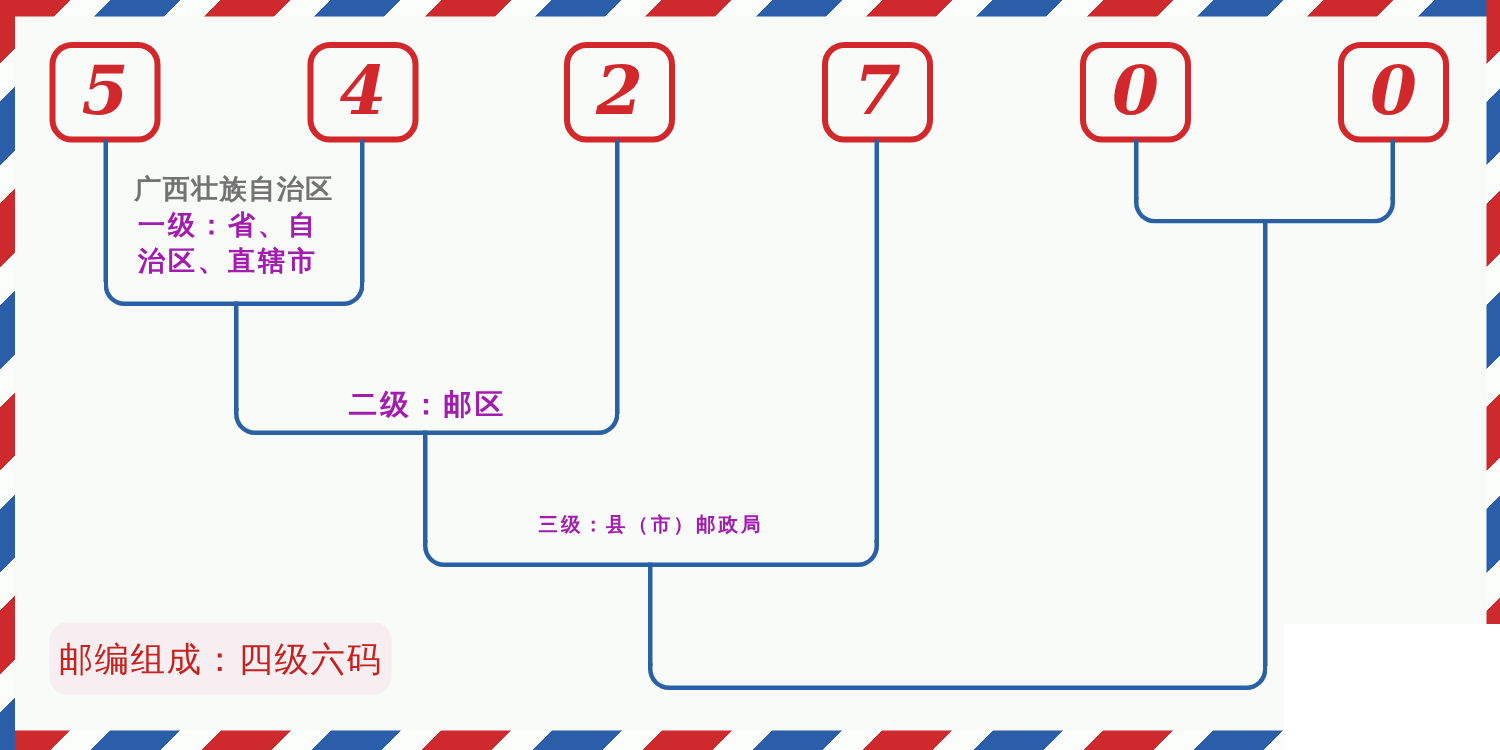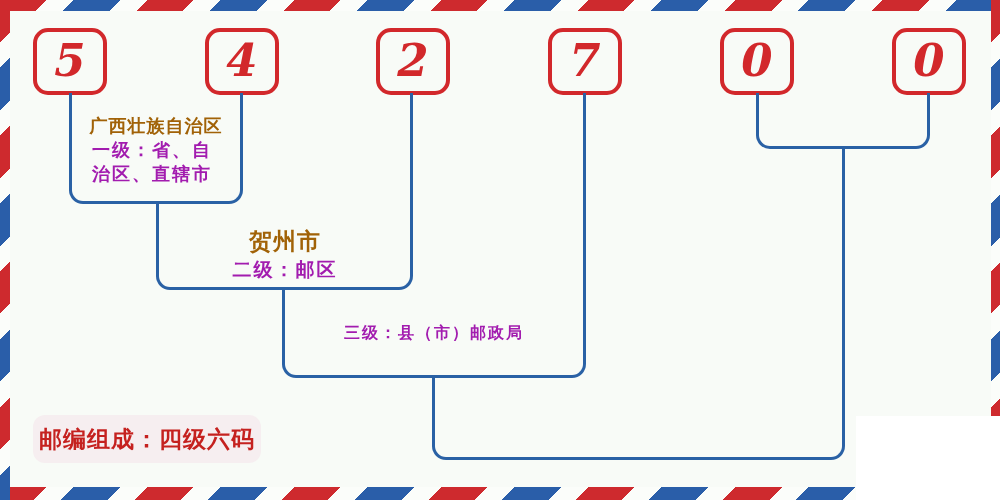--- a/index.html
+++ b/index.html
@@ -38,35 +38,35 @@
   }
   
   .vline{position:absolute;width:3px;background:#2a61a5;z-index:3;}
   .bracket{
     position:absolute;height:18px;box-sizing:border-box;z-index:3;
     border-left:3px solid #2a61a5;border-right:3px solid #2a61a5;
     border-bottom:3px solid #2a61a5;border-radius:0 0 14px 14px;
   }
   
   .lvl-name{
-    position:absolute;z-index:4;color:#a16207;font-weight:bold;
+    position:absolute;z-index:4;color:#737373;font-weight:bold;
     text-align:center;letter-spacing:1px;
   }
   .lvl-desc{
     position:absolute;z-index:4;color:#a21caf;font-weight:bold;
     text-align:center;letter-spacing:2px;
   }
   
   .badge{
     position:absolute;left:33px;top:415px;width:228px;height:48px;z-index:4;
     background:#f6eef0;border-radius:12px;
     display:flex;align-items:center;justify-content:center;
   }
   .badge span{
-    font-family:"DejaVu Serif",serif;font-weight:bold;font-size:23px;
+    font-family:"DejaVu Serif",serif;font-weight:normal;font-size:23px;
     color:#c5211f;letter-spacing:1px;
   }
 </style>
 </head>
 <body>
 
 <div id="canvas">
 
   <div class="border-strip bs-top stripes"></div>
   <div class="border-strip bs-bottom stripes"></div>
@@ -112,24 +112,23 @@
   <div class="vline" style="left:842px;top:147px;height:297px"></div>
 
   <div class="bracket" style="left:432px;top:442px;width:413px"></div>
 
   <div class="lvl-name" style="left:66px;top:114px;width:180px;font-size:18px">广西壮族自治区</div>
   <div class="lvl-desc" style="left:62px;top:138px;width:180px;font-size:18px;line-height:24px">
     <span>一级：省、自</span><br>
     <span>治区、直辖市</span>
   </div>
 
-  <div class="lvl-name" style="left:185px;top:226px;width:200px;font-size:23px">贺州市</div>
   <div class="lvl-desc" style="left:185px;top:257px;width:200px;font-size:19px">二级：邮区</div>
 
-  <div class="lvl-desc" style="left:304px;top:323px;width:260px;font-size:16px">三级：县（市）邮政局</div>
+  <div class="lvl-desc" style="left:304px;top:341px;width:260px;font-size:13px">三级：县（市）邮政局</div>
 
 
 
   <div class="badge">
     <span>邮编组成：四级六码</span>
   </div>
 
 </div>
 
 </body></html>

